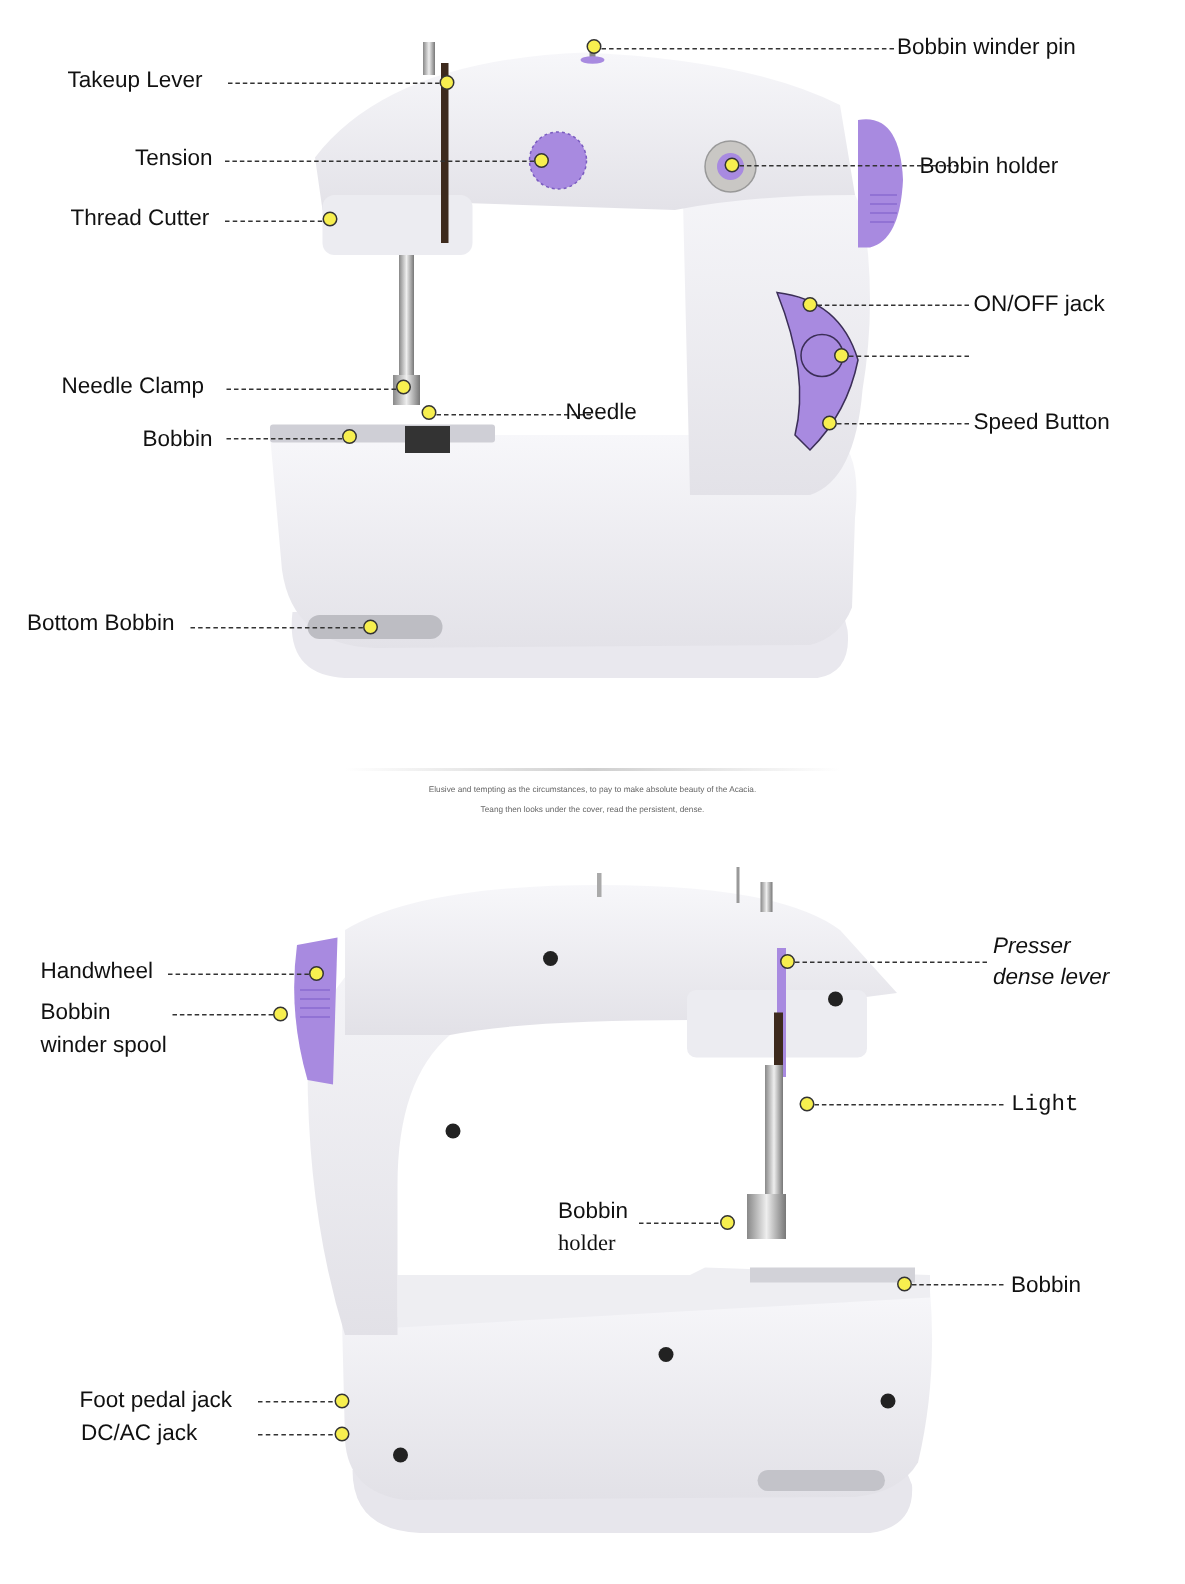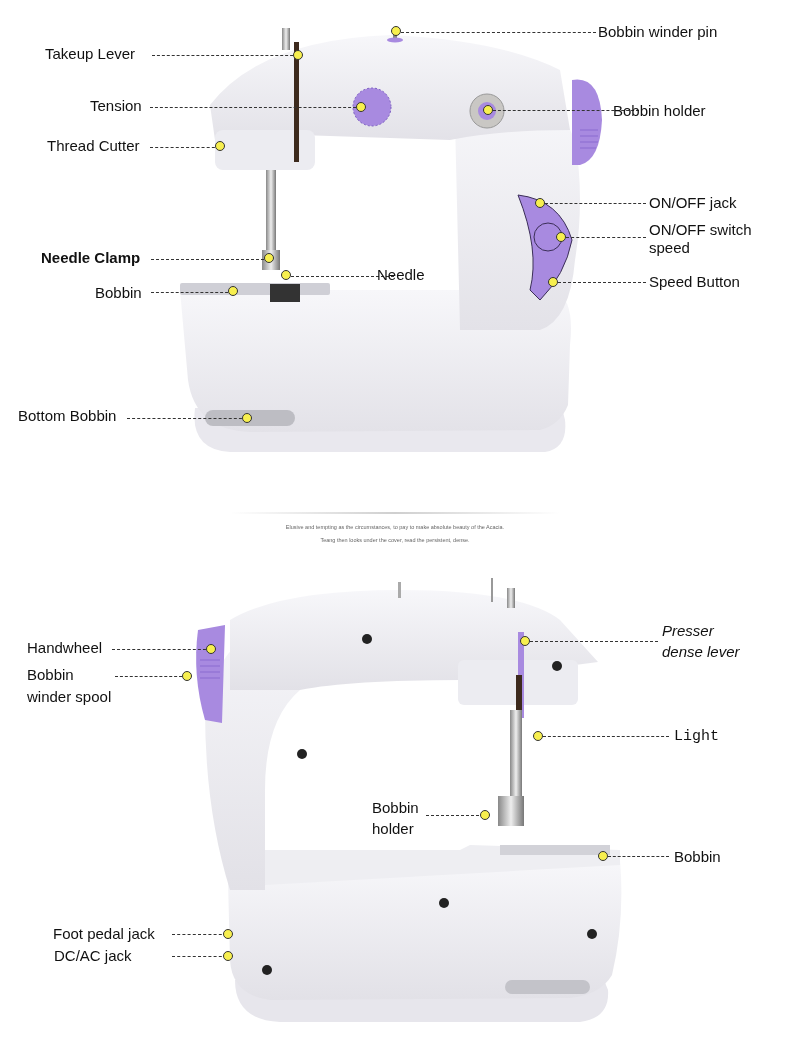--- a/index.html
+++ b/index.html
@@ -80,21 +80,21 @@
   <div class="dot" style="left:298px; top:55px;"></div>
 
   <div class="label" style="left:90px; top:97px;">Tension</div>
   <div class="leader" style="left:150px; top:107px; width:211px;"></div>
   <div class="dot" style="left:361px; top:107px;"></div>
 
   <div class="label" style="left:47px; top:137px;">Thread Cutter</div>
   <div class="leader" style="left:150px; top:147px; width:70px;"></div>
   <div class="dot" style="left:220px; top:146px;"></div>
 
-  <div class="label" style="left:41px; top:249px;font-weight:bold;">Needle Clamp</div>
+  <div class="label" style="left:41px; top:249px;">Needle Clamp</div>
   <div class="leader" style="left:151px; top:259px; width:118px;"></div>
   <div class="dot" style="left:269px; top:258px;"></div>
 
   <div class="label" style="left:95px; top:284px;">Bobbin</div>
   <div class="leader" style="left:151px; top:292px; width:82px;"></div>
   <div class="dot" style="left:233px; top:291px;"></div>
 
   <div class="label" style="left:18px; top:407px;">Bottom Bobbin</div>
   <div class="leader" style="left:127px; top:418px; width:120px;"></div>
   <div class="dot" style="left:247px; top:418px;"></div>
@@ -110,24 +110,20 @@
   <div class="dot" style="left:488px; top:110px;"></div>
   <div class="leader" style="left:493px; top:110px; width:146px;"></div>
   <div class="label" style="left:613px; top:102px;">Bobbin holder</div>
 
   <div class="dot" style="left:540px; top:203px;"></div>
   <div class="leader" style="left:545px; top:203px; width:101px;"></div>
   <div class="label" style="left:649px; top:194px;">ON/OFF jack</div>
 
   <div class="dot" style="left:561px; top:237px;"></div>
   <div class="leader" style="left:566px; top:237px; width:80px;"></div>
-  <div class="label" style="left:649px; top:221px;">
-    <div>ON/OFF switch</div>
-    <div>speed</div>
-  </div>
 
   <div class="dot" style="left:553px; top:282px;"></div>
   <div class="leader" style="left:558px; top:282px; width:88px;"></div>
   <div class="label" style="left:649px; top:273px;">Speed Button</div>
 </div>
 
 <div class="divider-wrap">
   <div class="divider-line"></div>
   <div class="caption" style="top:24px;">Elusive and tempting as the circumstances, to pay to make absolute beauty of the Acacia.</div>
   <div class="caption" style="top:37px;">Teang then looks under the cover, read the persistent, dense.</div>
@@ -201,21 +197,21 @@
   <div class="label" style="left:53px; top:365px;">Foot pedal jack</div>
   <div class="leader" style="left:172px; top:374px; width:55px;"></div>
   <div class="dot" style="left:228px; top:374px;"></div>
 
   <div class="label" style="left:54px; top:387px;">DC/AC jack</div>
   <div class="leader" style="left:172px; top:396px; width:55px;"></div>
   <div class="dot" style="left:228px; top:396px;"></div>
 
   <div class="label" style="left:372px; top:239px;">
     <div>Bobbin</div>
-    <div style="margin-top:3px;">holder</div>
+    <div style="margin-top:3px;font-family:Liberation Serif, serif;">holder</div>
   </div>
   <div class="leader" style="left:426px; top:255px; width:58px;"></div>
   <div class="dot" style="left:485px; top:255px;"></div>
 
   <div class="dot" style="left:525px; top:81px;"></div>
   <div class="leader" style="left:530px; top:81px; width:128px;"></div>
   <div class="label" style="left:662px; top:62px;font-style:italic;">
     <div>Presser</div>
     <div style="margin-top:3px;">dense lever</div>
   </div>

